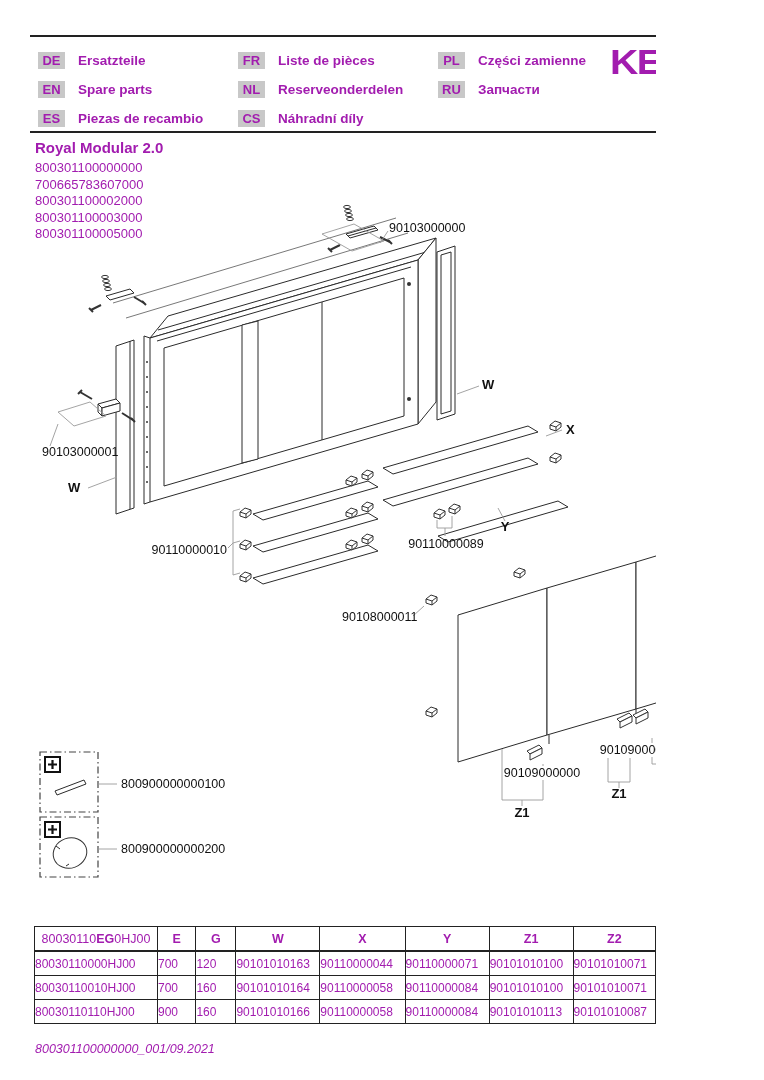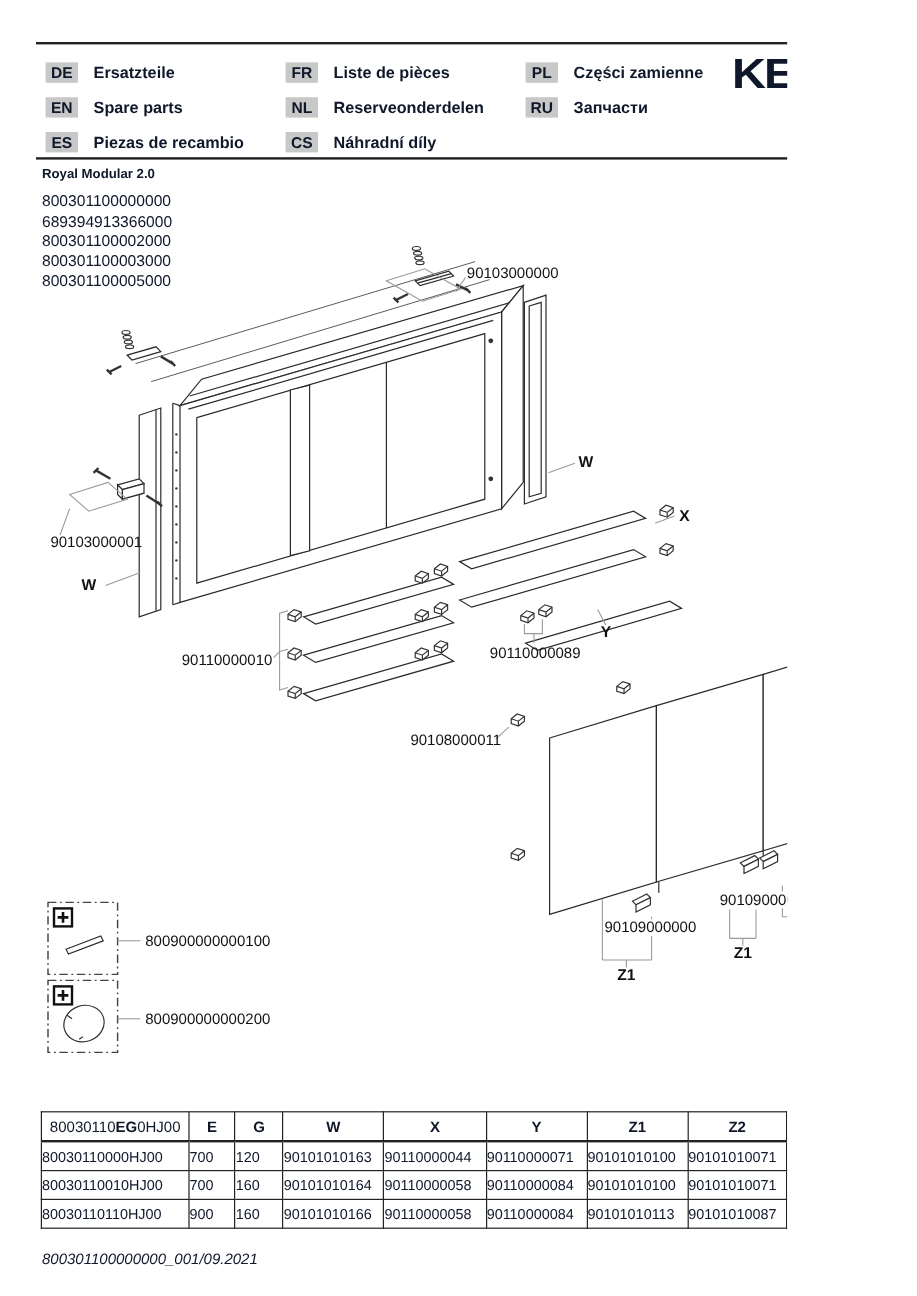--- a/index.html
+++ b/index.html
@@ -1,28 +1,28 @@
 <!DOCTYPE html>
 <html><head>
 <meta charset="utf-8">
 <style>
   html,body{margin:0;padding:0;background:#fff;}
   .page{position:relative;width:656px;height:1080px;background:#ffffff;overflow:hidden;
-        font-family:"Liberation Sans",sans-serif;color:#0f172a;}
+        font-family:"Liberation Sans",sans-serif;color:#a21caf;}
   .rule{position:absolute;background:#222;height:2px;}
   
   .langs{position:absolute;left:38px;top:46px;display:grid;
          grid-template-rows:repeat(3,29px);grid-template-columns:200px 200px 170px;
          grid-auto-flow:column;align-items:center;}
   .lang{display:flex;align-items:center;font-size:13.5px;font-weight:bold;white-space:nowrap;}
   .lang .code{display:inline-block;width:27px;text-align:center;background:#c8c8c8;
               padding:1px 0;margin-right:13px;font-weight:bold;font-size:13px;}
   .brand{position:absolute;left:610px;top:42px;font-size:35px;font-weight:bold;
          letter-spacing:-1.5px;transform:scaleX(1.12);transform-origin:left top;}
-  .title{position:absolute;left:35px;top:139px;font-size:11px;font-weight:bold;}
+  .title{position:absolute;left:35px;top:139px;font-size:15px;font-weight:bold;}
   .models{position:absolute;left:35px;top:160px;font-size:13px;line-height:16.5px;}
   
   table.parts{position:absolute;left:34px;top:926px;border-collapse:collapse;
               border:1.6px solid #222;font-size:12px;table-layout:fixed;}
   table.parts th,table.parts td{border:1.3px solid #222;
               padding:0;height:23px;white-space:nowrap;overflow:hidden;}
   table.parts thead th{border-bottom:2.6px solid #222;font-weight:bold;font-size:12.5px;}
   .hdr-normal{font-weight:normal;}
   .footer{position:absolute;left:35px;top:1042px;font-size:12.5px;font-style:italic;}
   svg.diagram{position:absolute;left:0;top:0;}
@@ -76,21 +76,21 @@
       </div>
   </div>
 
   <div class="brand">KEUCO</div>
 
   <div class="rule" style="left:30px;top:131px;width:704px;"></div>
 
   <div class="title">Royal Modular 2.0</div>
   <div class="models">
     <div>800301100000000</div>
-    <div>689394913366000</div>
+    <div>700665783607000</div>
     <div>800301100002000</div>
     <div>800301100003000</div>
     <div>800301100005000</div>
   </div>
 
   <svg class="diagram" width="764" height="1080" viewBox="0 0 764 1080">
     <defs>
       <symbol id="clip" width="16" height="14" viewBox="0 0 16 14">
         <path d="M2,6 L7,2 L13,4 L13,8 L8,12 L2,10 Z" fill="#fff" stroke="#333" stroke-width="1"></path>
         <path d="M2,6 L8,8 L13,4 M8,8 L8,12" fill="none" stroke="#333" stroke-width="1"></path>

